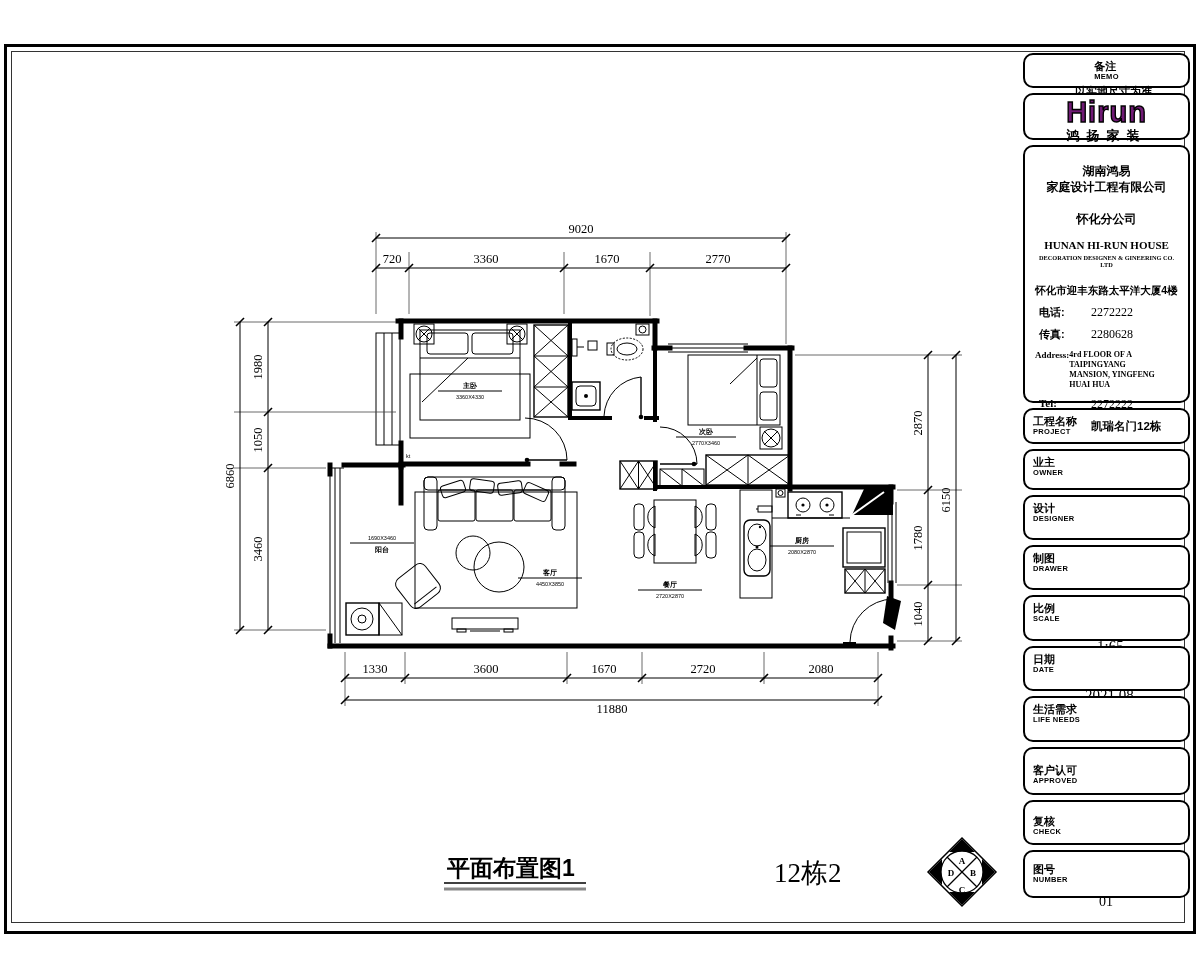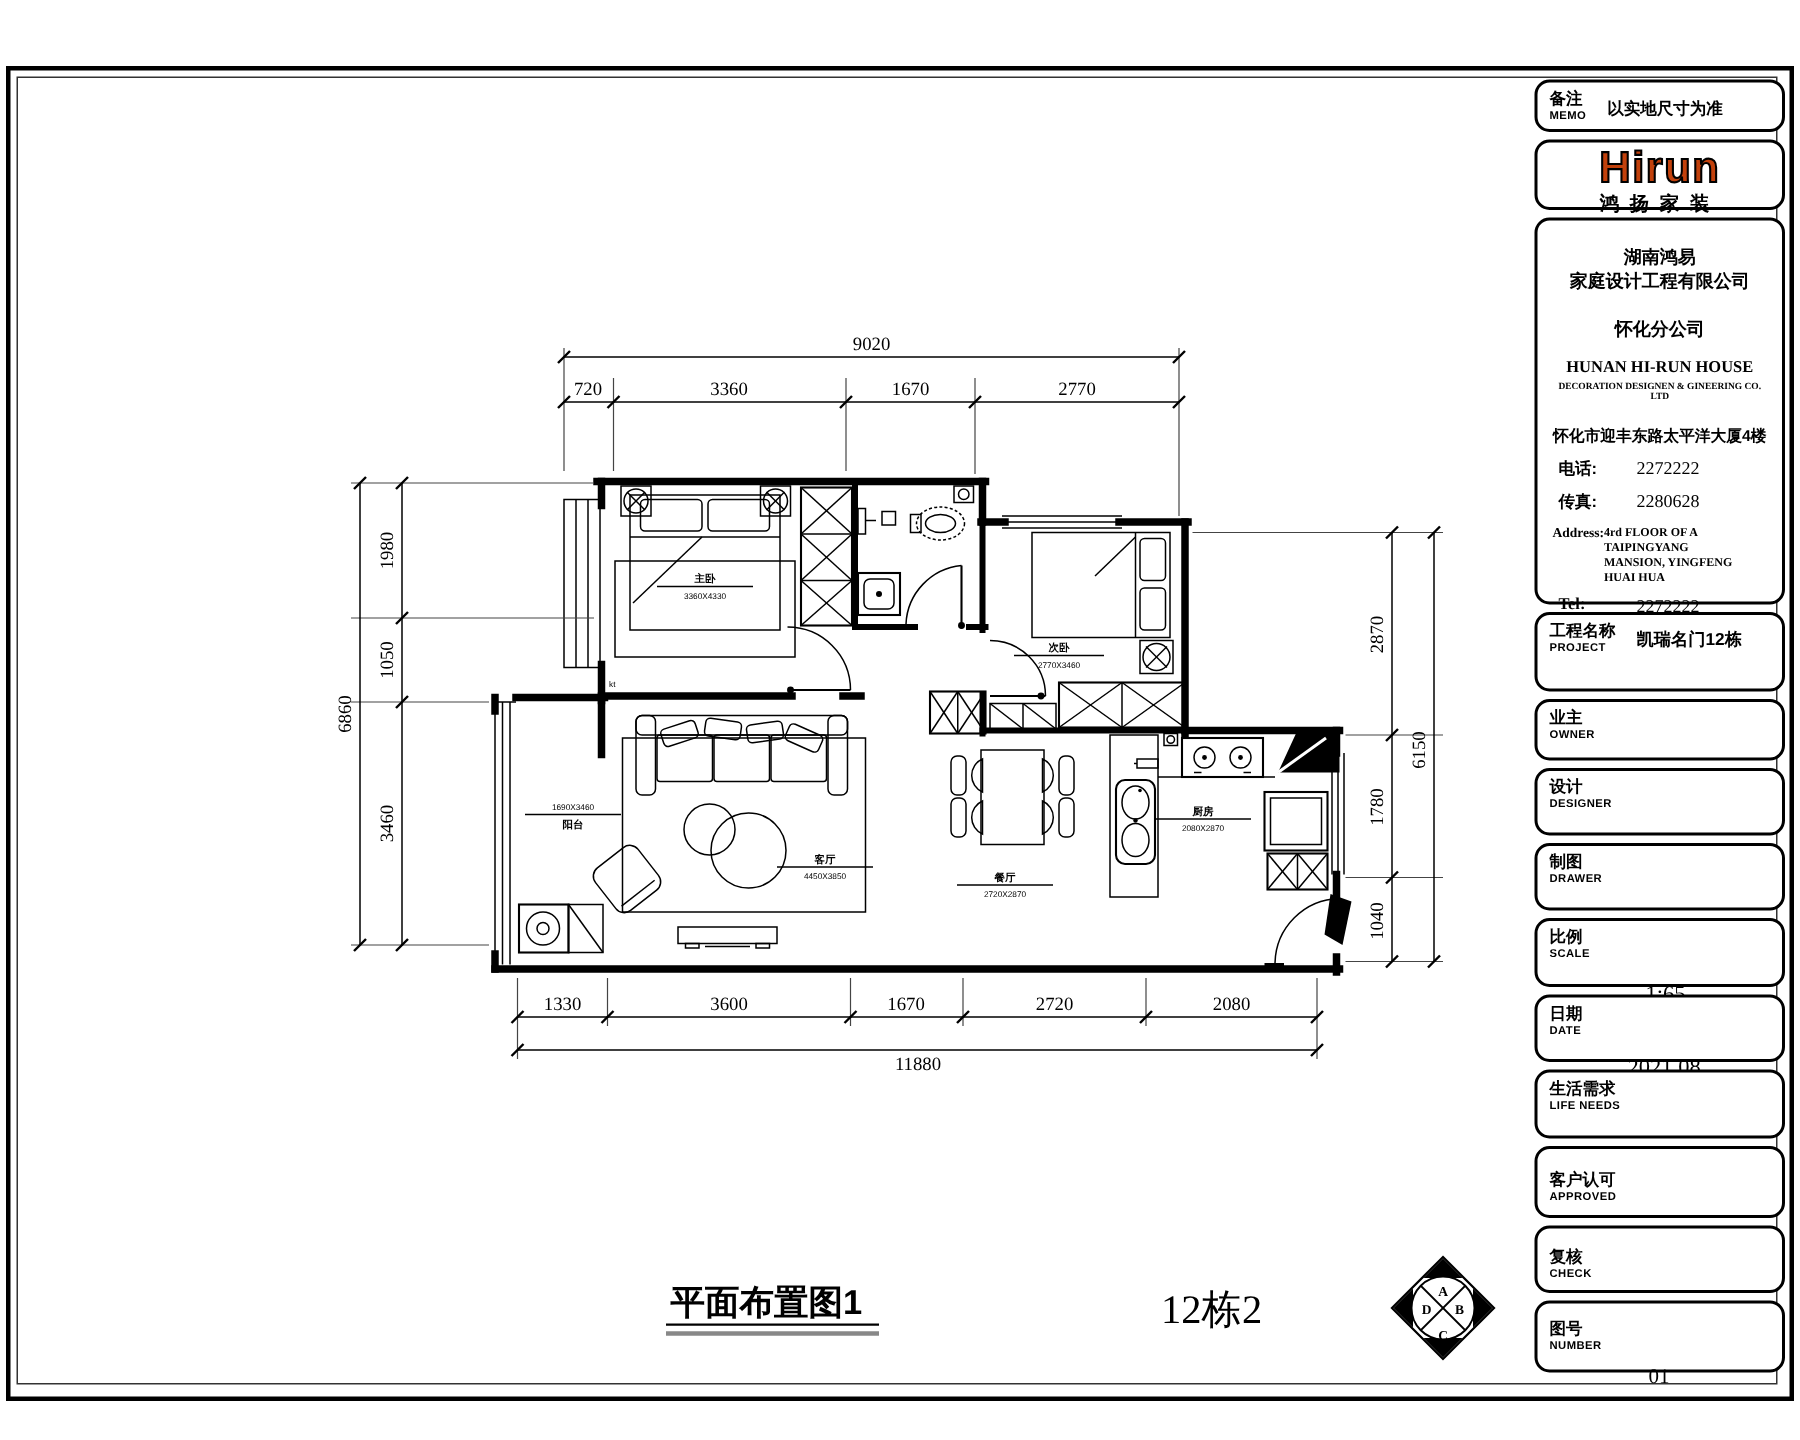--- a/index.html
+++ b/index.html
@@ -5,31 +5,31 @@
   html,body{margin:0;padding:0;background:#fff;}
   #stage{position:relative;width:1200px;height:960px;background:#fff;overflow:hidden;
          font-family:"Liberation Sans","DejaVu Sans",sans-serif;color:#000;}
   
   .border-outer{position:absolute;left:4px;top:44px;width:1186px;height:884px;border:3px solid #000;}
   .border-inner{position:absolute;left:11px;top:51px;width:1172px;height:870px;border:1px solid #333;}
   
   #plan{position:absolute;left:0;top:0;}
   
   #titleblock{position:absolute;left:1023px;top:53px;width:167px;display:flex;flex-direction:column;gap:5px;}
-  .tb-box{border:2px solid #000;border-radius:10px;position:relative;box-sizing:border-box;padding:5px 8px;background:#fff;}
+  .tb-box{border:2px solid #000;border-radius:10px;position:relative;box-sizing:border-box;padding:5px 8px;background:#fff;flex-direction:column;}
   .lbl-cn{font-size:11px;font-weight:700;line-height:12px;}
   .lbl-en{font-size:7.5px;font-weight:700;line-height:9px;letter-spacing:.3px;}
   .tb-value{position:absolute;font-weight:700;}
   .serifv{font-family:"Liberation Serif","DejaVu Serif",serif;font-weight:400;margin-top:30px;}
   
   .memo-row{display:flex;align-items:center;}
   .memo-val{font-size:11px;font-weight:700;margin-left:14px;margin-top:3px;}
   
   .logo-box{text-align:center;padding:2px 0 4px 0;}
-  .logo-en{font-size:29px;font-weight:800;letter-spacing:1px;color:#c2410c;-webkit-text-stroke:1.4px #000;line-height:30px;}
+  .logo-en{font-size:29px;font-weight:800;letter-spacing:1px;color:#701a75;-webkit-text-stroke:1.4px #000;line-height:30px;}
   .logo-cn{font-size:13px;font-weight:700;letter-spacing:7px;margin-top:0px;}
   
   .co{text-align:center;font-weight:700;}
   .co .c1{font-size:12px;line-height:15px;margin-top:12px;}
   .co .en1{font-family:"Liberation Serif",serif;font-weight:700;font-size:11px;margin-top:12px;}
   .co .en2{font-family:"Liberation Serif",serif;font-weight:700;font-size:6.3px;margin-top:3px;}
   .co .addr{font-size:10.5px;margin-top:16px;}
   .kv{display:flex;text-align:left;font-size:11px;margin:7px 0 0 6px;}
   .kv .k{width:52px;font-weight:700;}
   .kv .v{font-family:"Liberation Serif",serif;font-weight:400;font-size:12px;}
@@ -519,21 +519,21 @@
       <div class="kv">
           <span class="k" style="font-family:'Liberation Serif',serif;">Tel:</span>
           <span class="v">2272222</span>
         </div>
       <div class="kv">
           <span class="k" style="font-family:'Liberation Serif',serif;">Fax:</span>
           <span class="v">2280628</span>
         </div>
     </div>
 
-    <div class="tb-box" style="height:53px;">
+    <div class="tb-box" style="height:36px;">
       <div class="lbl-cn">工程名称</div>
       <div class="lbl-en">PROJECT</div>
       <div class="tb-value" style="left:66px;top:9px;font-size:11.5px;">凯瑞名门12栋</div>
     </div>
 
     <div class="tb-box" style="height:41px;">
       <div class="lbl-cn">业主</div>
       <div class="lbl-en">OWNER</div>
       <div class="tb-value" style="left:70px;top:10px;"></div>
     </div>

